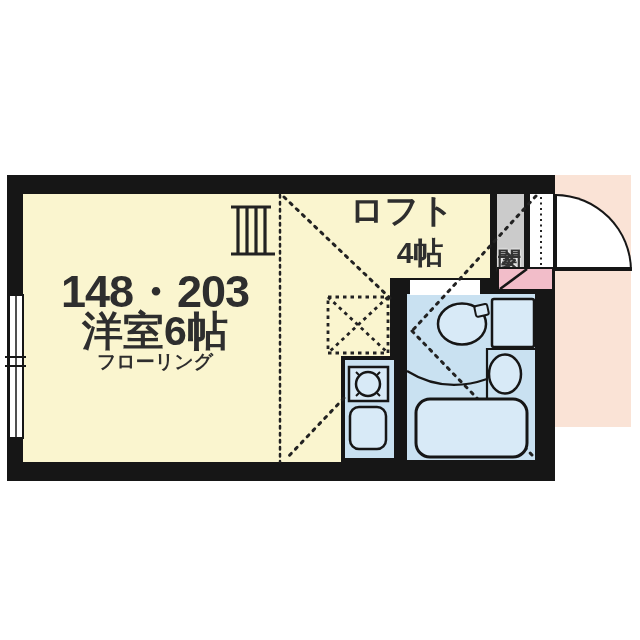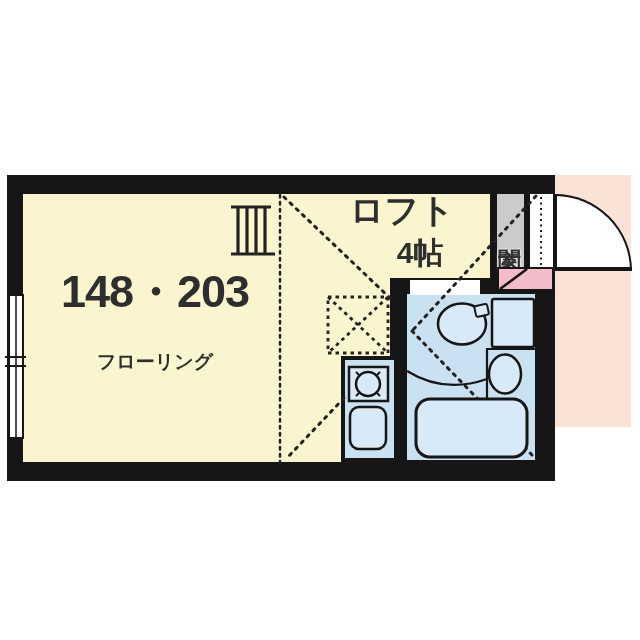--- a/index.html
+++ b/index.html
@@ -104,17 +104,18 @@
     <g stroke="#161616" stroke-width="2">
       <line x1="359" y1="375" x2="356" y2="372"></line>
       <line x1="377" y1="375" x2="380" y2="372"></line>
       <line x1="359" y1="393" x2="356" y2="396"></line>
       <line x1="377" y1="393" x2="380" y2="396"></line>
     </g>
     <rect x="350" y="407" width="36" height="42" rx="9" fill="#d8eaf7" stroke="#161616" stroke-width="2.5"></rect>
   </svg>
 
   <div id="unit-label" class="label">148・203</div>
+  <div id="room-label" class="label">洋室6帖</div>
   <div id="flooring-label" class="label">フローリング</div>
   <div id="loft-label" class="label">ロフト</div>
   <div id="loft-size-label" class="label">4帖</div>
 
 </div>
 
 </body></html>

